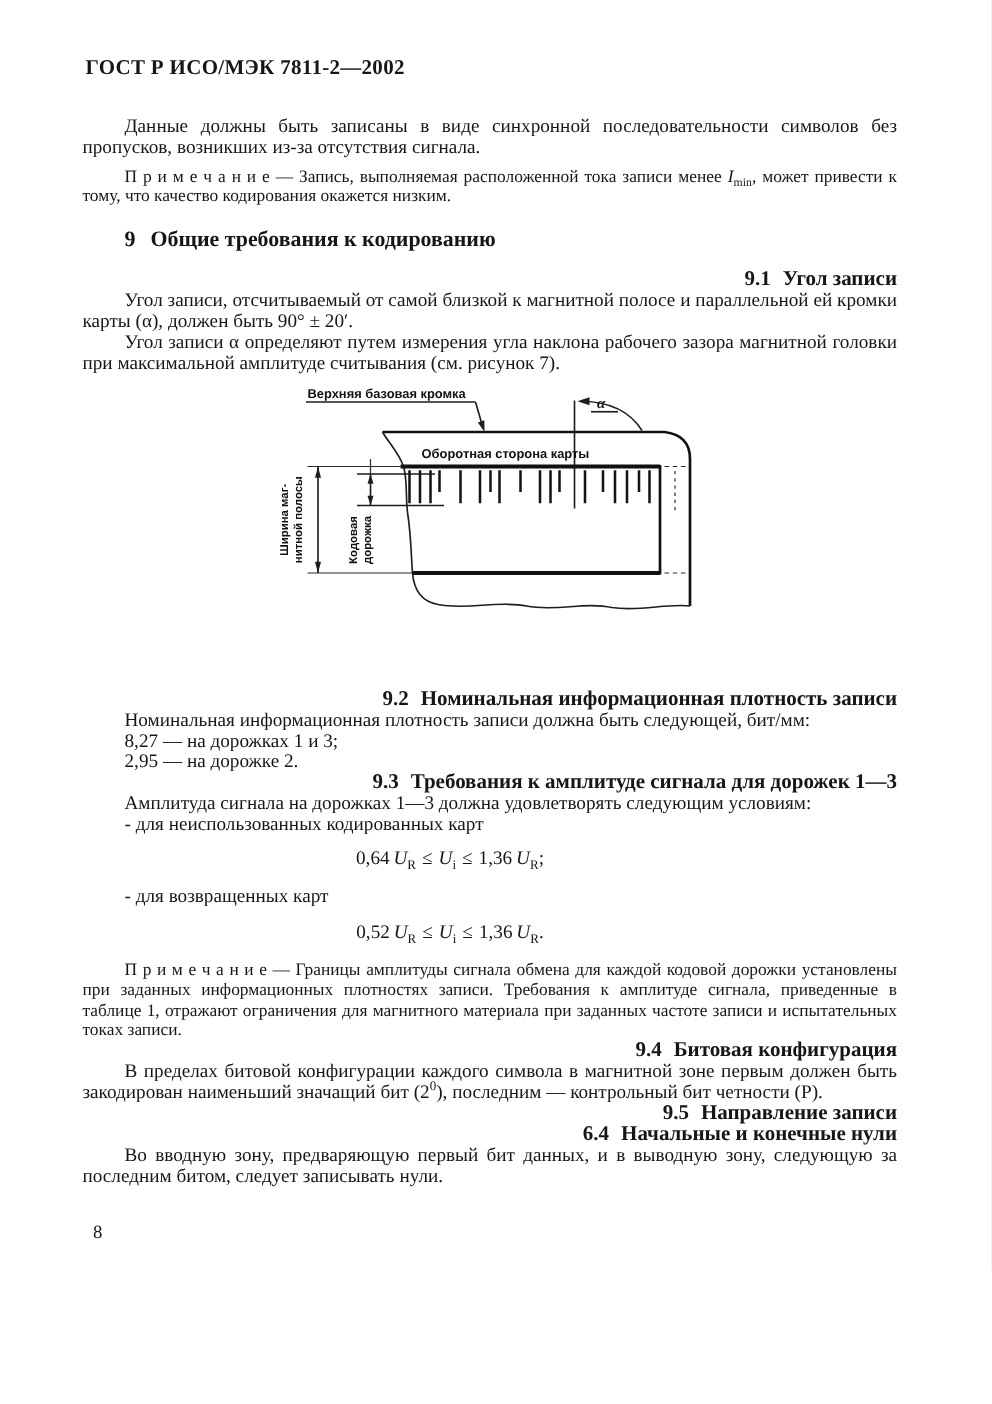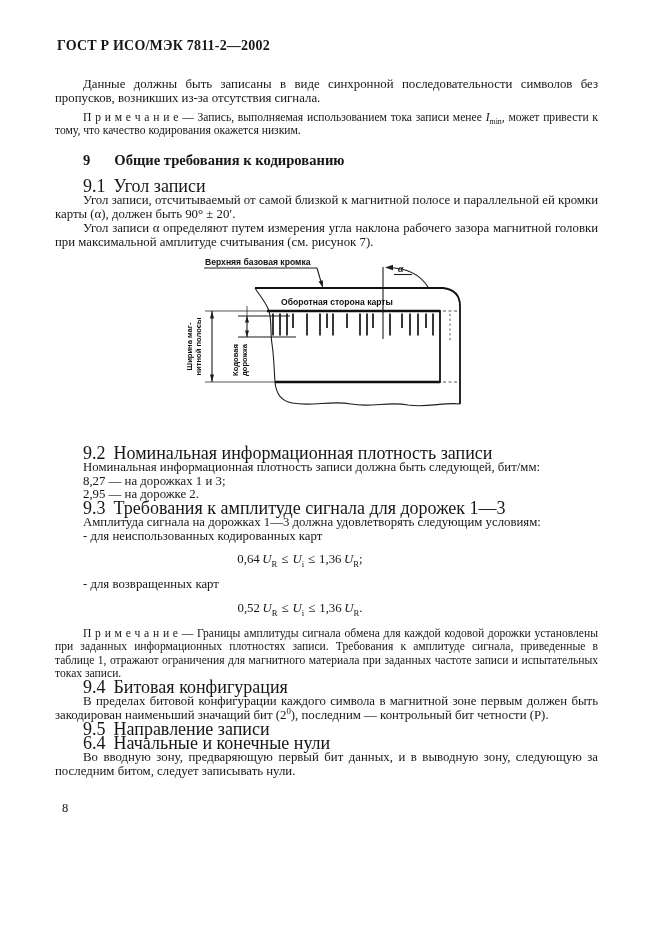--- a/index.html
+++ b/index.html
@@ -34,42 +34,43 @@
     margin-top:5px;
   }
   .ivar{font-style:italic;}
   sub{font-size:68%;line-height:0;}
   sup{font-size:68%;line-height:0;}
   .h9{
     font-size:14.6px;
     font-weight:bold;
     margin:15px 0 11px 28px;
   }
-  .h9 .htitle{margin-left:24px;}
+  .h9 .htitle{margin-left:10px;}
   .subhead{
-    font-size:18px;
-    font-weight:normal;
+    font-size:14px;
+    font-weight:bold;
     text-indent:28px;
     line-height:13.8px;
     margin-top:.5px;
+    text-align:right;
   }
   .subhead .htitle{margin-left:8px;}
   .line{
     font-size:12.8px;
     line-height:13.6px;
     text-indent:28px;
   }
   .figure-wrap{margin:5px 0 0 95px;}
   .fig-caption{
     width:490px;
     text-align:center;
     font-size:11.8px;
     margin-top:7px;
   }
-  .after-figure{margin-top:17px;}
+  .after-figure{margin-top:29px;}
   .formula{
     width:490px;
     text-align:center;
     font-size:12.8px;
     margin:9px 0 11px 0;
   }
   .formula i{font-style:italic;}
   .formula .sp{margin:0 4px;}
   .page-number{
     font-size:12.5px;
@@ -89,21 +90,21 @@
 </style>
 </head>
 <body>
 
 <div class="page">
 
   <div class="gost-header">ГОСТ Р ИСО/МЭК 7811-2—2002</div>
 
   <p class="para">Данные должны быть записаны в виде синхронной последовательности символов без пропусков, возникших из-за отсутствия сигнала.</p>
 
-  <p class="note"><span>П р и м е ч а н и е</span><span> — Запись, выполняемая  использованием тока записи менее </span><span class="ivar">I</span><sub>min</sub><span>, может привести к тому, что качество кодирования окажется низким.</span></p>
+  <p class="note"><span>П р и м е ч а н и е</span><span> — Запись, выполняемая  расположенной тока записи менее </span><span class="ivar">I</span><sub>min</sub><span>, может привести к тому, что качество кодирования окажется низким.</span></p>
 
   <div class="h9"><span>9</span><span class="htitle">Общие требования к кодированию</span></div>
 
   <div class="subhead"><span>9.1</span><span class="htitle">Угол записи</span></div>
   <p class="para">Угол записи, отсчитываемый от самой близкой к магнитной полосе и параллельной ей кромки карты (α), должен быть 90° ± 20′.</p>
   <p class="para">Угол записи α определяют путем измерения угла наклона рабочего зазора магнитной головки при максимальной амплитуде считывания (см. рисунок 7).</p>
 
   <div class="figure-wrap">
     <svg width="370" height="172" viewBox="0 0 370 172">
 

